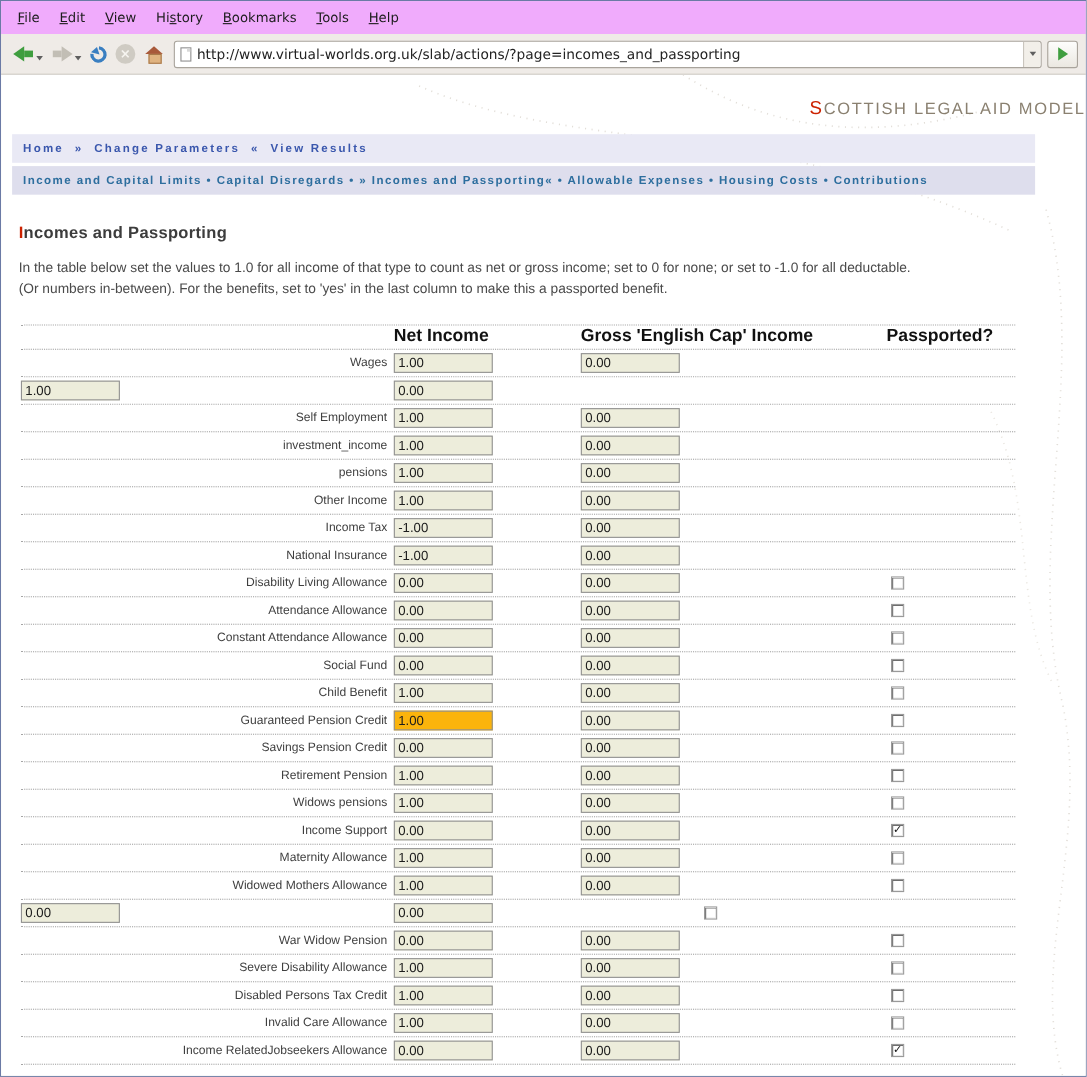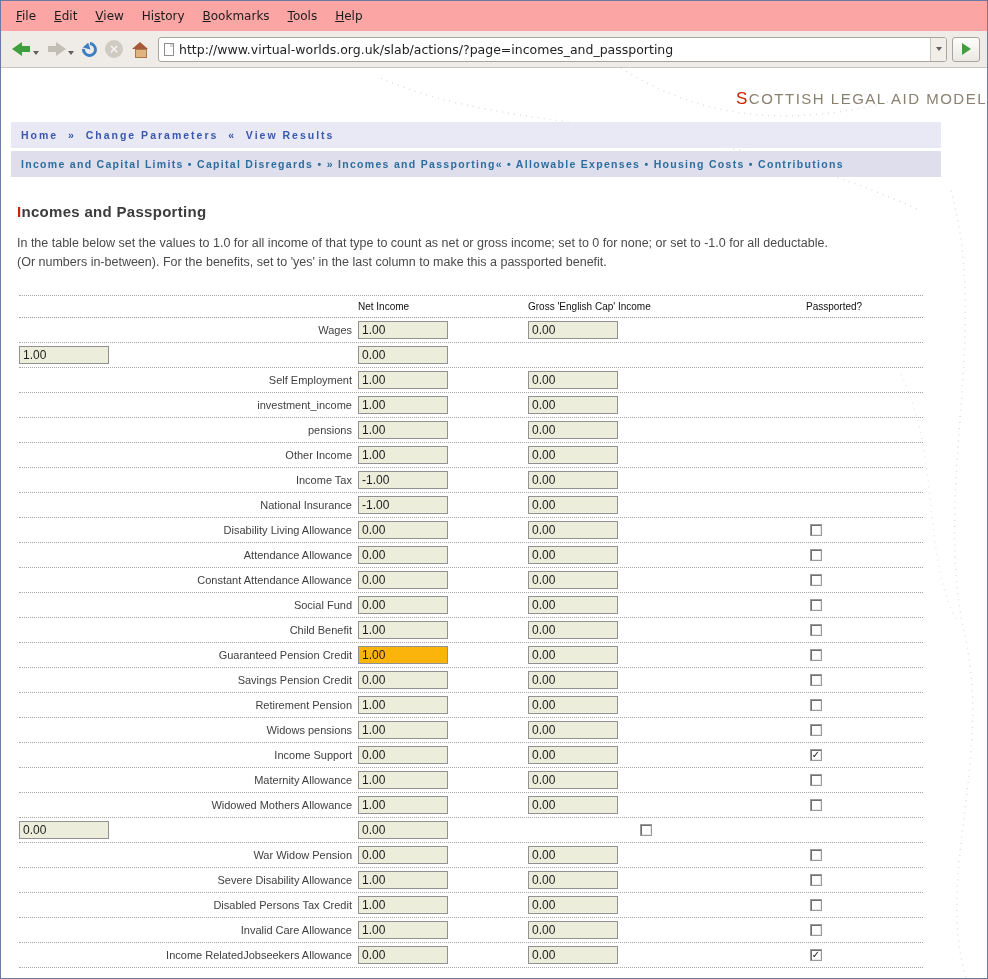--- a/index.html
+++ b/index.html
@@ -7,21 +7,21 @@
   body { font-family: "DejaVu Sans", "Liberation Sans", sans-serif; background: #fff; }
 
   .window { width: 988px; height: 979px; display: flex; flex-direction: column; border: 1px solid #6b7aa5; background: #efebe7; }
 
   
   .titlebar { height: 19px; flex: 0 0 auto; background: linear-gradient(#9aa9d2, #7183b4 55%, #66789f); border-bottom: 1px solid #55668f; display: flex; align-items: center; padding: 0 6px; position: relative; }
   .ff-icon { width: 12px; height: 12px; border-radius: 50%; background: radial-gradient(circle at 35% 35%, #7ec0ee 0%, #2a6fb5 52%, #e66000 56%, #ff9500 100%); z-index: 1; flex: 0 0 auto; }
   .titlebar .title { position: absolute; left: 0; right: 0; text-align: center; color: #fff; font-size: 11px; font-weight: bold; text-shadow: 0 1px 1px rgba(0,0,0,.45); }
 
   
-  .menubar { height: 30px; flex: 0 0 auto; background: #fca5a5; display: flex; align-items: center; padding: 0 6px; }
+  .menubar { height: 30px; flex: 0 0 auto; background: #f0abfc; display: flex; align-items: center; padding: 0 6px; }
   .menu-item { font-size: 12px; color: #1c1c1c; padding: 5px 9px; cursor: default; }
   .accel { text-decoration: underline; }
 
   
   .toolbar { height: 37px; flex: 0 0 auto; background: #efebe7; border-bottom: 1px solid #c9c5bd; display: flex; align-items: center; padding: 0 7px; }
   .tb-btn { height: 30px; display: flex; align-items: center; justify-content: center; padding: 0 4px; border-radius: 3px; }
   .arr { position: relative; width: 19px; height: 14px; }
   .arr-left::before { content: ""; position: absolute; left: 0; top: 0; border-top: 7px solid transparent; border-bottom: 7px solid transparent; border-right: 10px solid #3f9e3f; }
   .arr-left::after { content: ""; position: absolute; left: 10px; top: 4px; width: 8px; height: 6px; background: #3f9e3f; }
   .arr-right::before { content: ""; position: absolute; right: 0; top: 0; border-top: 7px solid transparent; border-bottom: 7px solid transparent; border-left: 10px solid #c2beb5; }
@@ -52,21 +52,21 @@
   .nav1 { margin-top: 13px; background: #e9e9f5; color: #3a57ad; letter-spacing: 2px; }
   .nav2 { margin-top: 3px; background: #dedeed; color: #2d6e9e; letter-spacing: 1.3px; }
   .nav-link { cursor: pointer; white-space: nowrap; }
   .nav-sep { white-space: pre; }
   .page-heading { margin: 26px 0 0 16px; font-size: 15px; font-weight: bold; color: #3c3c3c; letter-spacing: .3px; position: relative; }
   .intro { margin: 14px 20px 0 16px; font-size: 12.5px; color: #4a4a4a; line-height: 1.55; position: relative; }
 
   
   .table { margin: 22px 64px 0 18px; position: relative; }
   .t-header, .t-row { display: grid; grid-template-columns: 339px 170px 170px 1fr; align-items: center; }
-  .t-header { height: 23px; border-top: 1px dotted #a5a5a5; border-bottom: 1px dotted #9a9a9a; font-size: 10px; font-weight: normal; color: #111; }
+  .t-header { height: 23px; border-top: 1px dotted #a5a5a5; border-bottom: 1px dotted #9a9a9a; font-size: 16px; font-weight: bold; color: #111; }
   .h-cell { white-space: nowrap; }
   .h-pass { padding-left: 108px; }
   .t-row { height: 25px; border-bottom: 1px dotted #a5a5a5; }
   .t-label { text-align: right; padding-right: 6px; font-size: 11px; color: #3f3f3f; white-space: nowrap; }
   .val-input { width: 90px; height: 18px; background: #ededdb; border: 1px solid #919191; font-size: 12px; color: #1c1c1c; padding: 0 3px; outline: none; font-family: "Liberation Sans", sans-serif; }
   .val-input.hl { background: #fbb40c; }
   .cb-cell { padding-left: 112px; }
   .cb { width: 12px; height: 12px; background: #fff; border: 1px solid #9a9a9a; box-shadow: inset 1px 1px 0 #6e6e6e, inset -1px -1px 0 #e9e9e9; display: flex; align-items: center; justify-content: center; cursor: pointer; }
   .cb .check { font-size: 10px; line-height: 1; color: #111; }
 </style>

